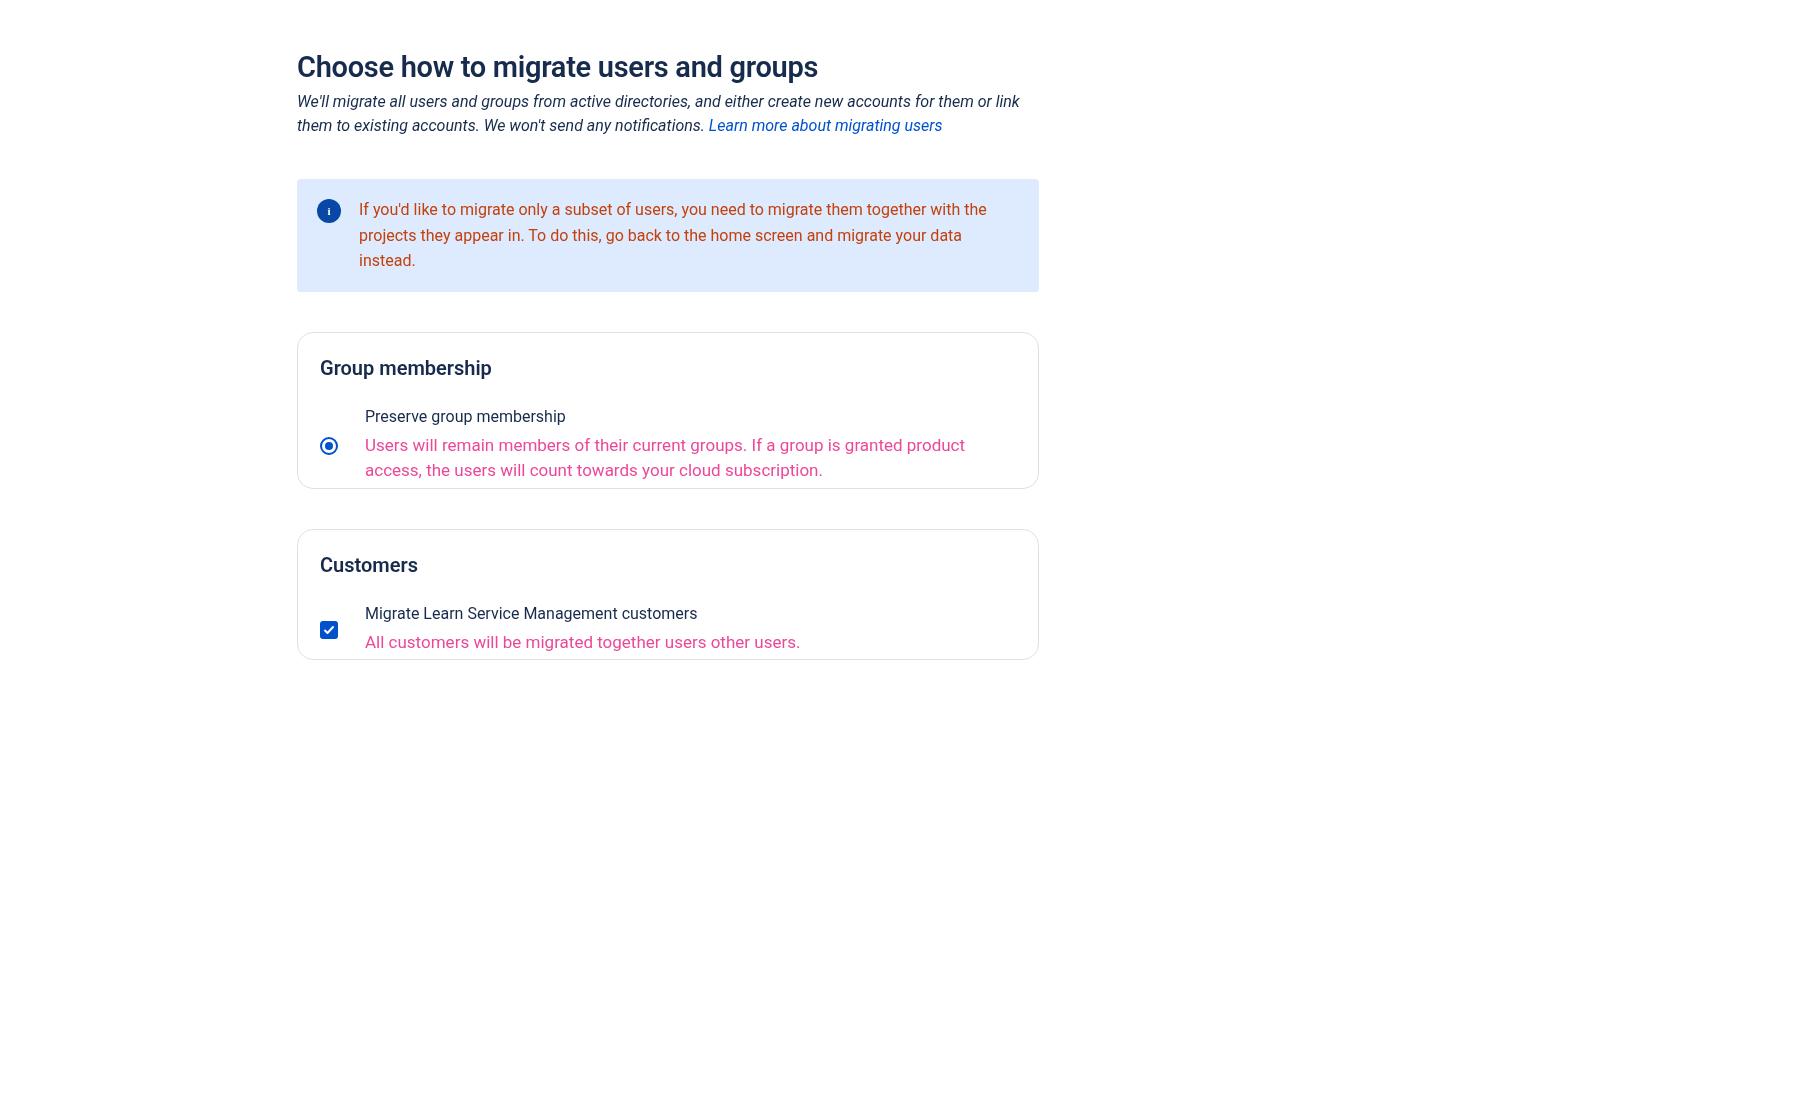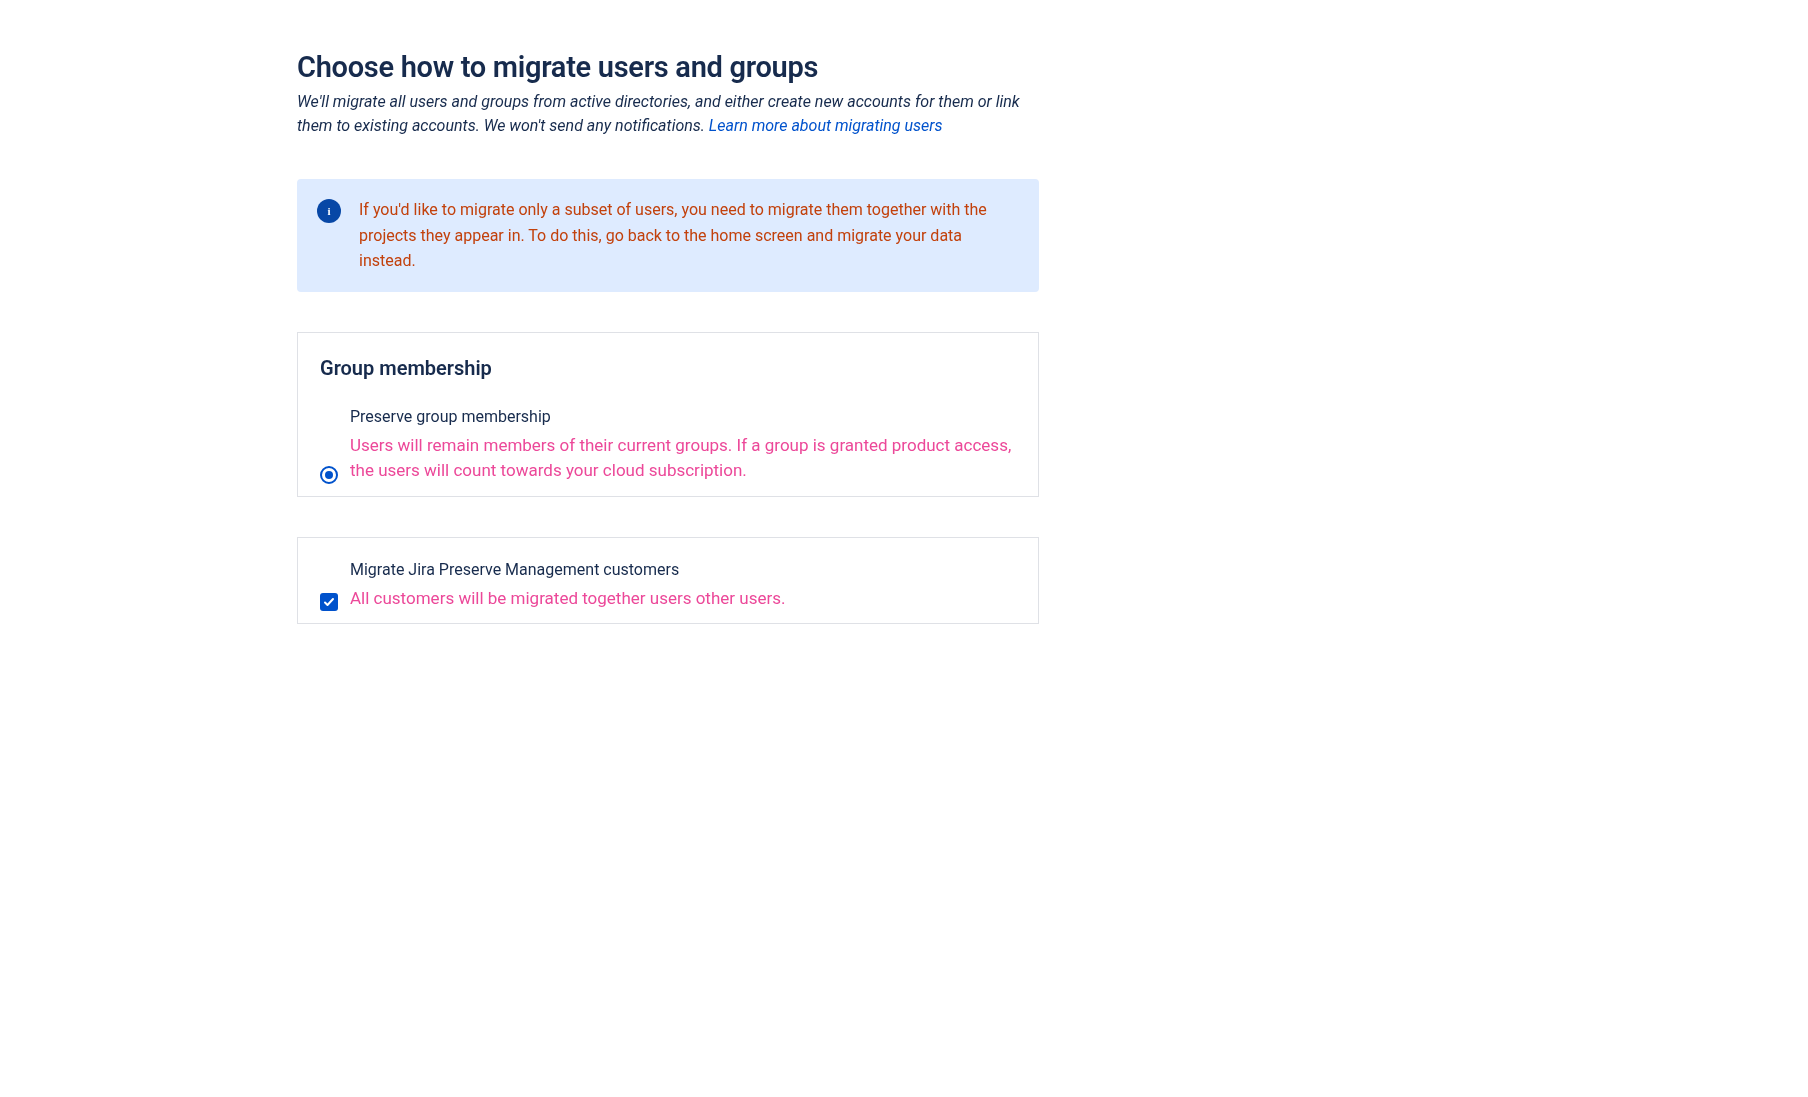--- a/index.html
+++ b/index.html
@@ -64,34 +64,34 @@
       font-weight: 700;
       font-family: Georgia, serif;
     }
     .info-text {
       font-size: 16px;
       color: #c2410c;
       line-height: 1.6;
     }
     .card {
       border: 1px solid #dfe1e6;
-      border-radius: 0;
-      padding: 20px 22px 12px 22px;
+      border-radius: 16px;
+      padding: 20px 22px 4px 22px;
       margin-bottom: 40px;
     }
     .card-title {
       font-size: 20px;
       font-weight: 600;
       color: #172b4d;
       margin-bottom: 22px;
     }
     .option-row {
       display: flex;
-      align-items: flex-end;
-      gap: 12px;
+      align-items: center;
+      gap: 27px;
       margin-bottom: 22px;
     }
     .option-row:last-child {
       margin-bottom: 0;
     }
     .radio-outer {
       width: 18px;
       height: 18px;
       border-radius: 50%;
       flex-shrink: 0;
@@ -171,26 +171,27 @@
       </div>
       <div class="option-content">
         <div class="option-label">Preserve group membership</div>
         <div class="option-desc">Users will remain members of their current groups. If a group is granted product access, the users will count towards your cloud subscription.</div>
       </div>
     </div>
 
   </div>
 
   <div class="card">
+    <h2 class="card-title">Customers</h2>
 
     <div class="option-row">
       <div class="checkbox-outer">
         <svg class="checkbox-check" width="12" height="12" viewBox="0 0 12 12" fill="none">
           <path d="M2 6.5L4.5 9L10 3" stroke="white" stroke-width="2" stroke-linecap="round" stroke-linejoin="round"></path>
         </svg>
       </div>
       <div class="option-content">
-        <div class="option-label">Migrate Jira Preserve Management customers</div>
+        <div class="option-label">Migrate Learn Service Management customers</div>
         <div class="option-desc">All customers will be migrated together users other users.</div>
       </div>
     </div>
   </div>
 </div>
 
 </body></html>

